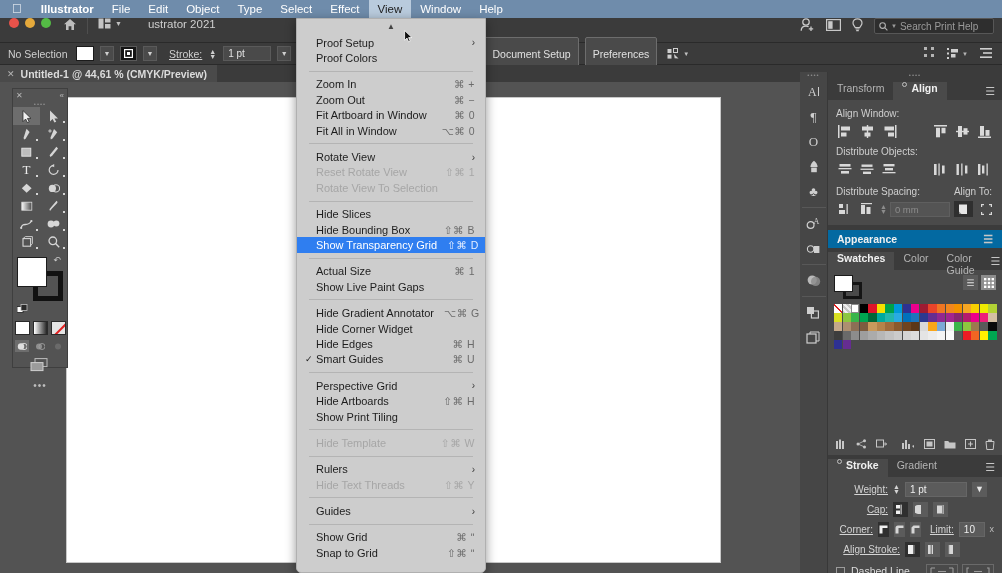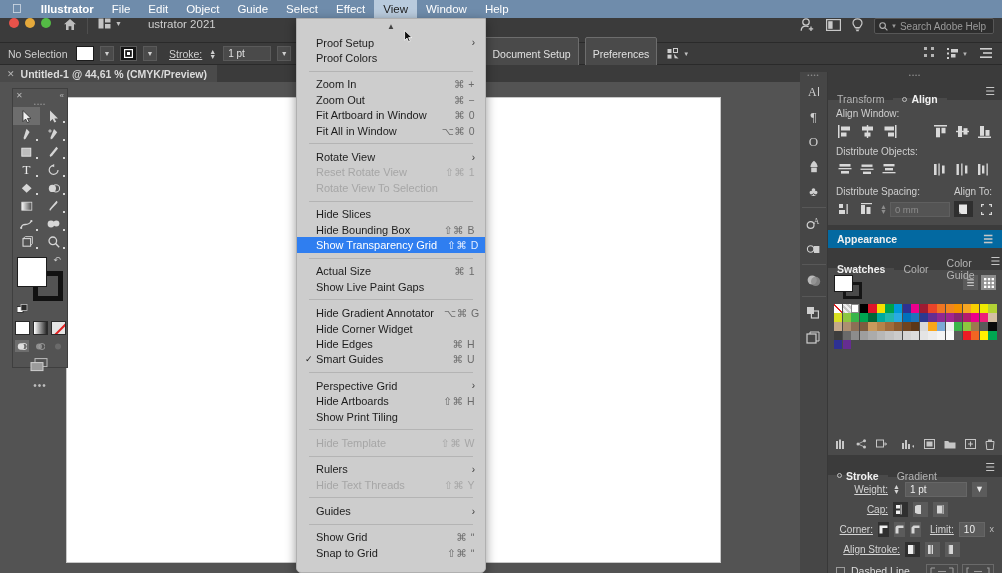--- a/index.html
+++ b/index.html
@@ -151,22 +151,22 @@
   .rail-grip{ font-size:6px; color:#8a8a8a; height:7px; letter-spacing:1px;}
   .rail-ic { height:25px; width:28px; display:flex; align-items:center; justify-content:center; color:#cfcfcf; font-size:12px;}
   .rail-div { width:24px; height:1px; background:#585858; margin:3px 0;}
 
   .panelarea { position:absolute; left:28px; top:0; width:174px; height:501px; }
 
   .paneltabs {
     display:flex; align-items:stretch; height:18px; background:#3b3b3b; position:relative;
   }
   .ptab {
-    padding:0 9px; display:flex; align-items:center; gap:4px;
-    font-size:10.5px; color:#b4b4b4; background:#3b3b3b;margin-top:16px;
+    padding:0 9px; display:flex; align-items:flex-start; gap:4px;
+    font-size:10.5px; color:#b4b4b4; background:#3b3b3b;
   }
   .ptab.active { background:#4a4a4a; color:#f0f0f0; font-weight:bold; }
   .ptab .dotcircle { width:5px; height:5px; border:1px solid #c0c0c0; border-radius:50%;}
   .hamb { margin-left:auto; padding:0 7px; display:flex; align-items:center; color:#c6c6c6; font-size:11px;}
 
   .panelbody { background:#4a4a4a; padding:6px 8px 8px 8px; }
   .sectlabel { font-size:10px; color:#cfcfcf; margin:2px 0 4px 0;}
   .btnrow { display:flex; align-items:center; gap:3px; margin-bottom:7px;}
   .alignbtn { width:19px; height:16px; display:flex; align-items:center; justify-content:center; }
   .alignbtn.sel { background:#2f2f2f; }
@@ -229,21 +229,21 @@
 <body>
 
 <div class="app">
 
   <div class="macbar">
     <span class="apple"></span>
     <span class="mi bold">Illustrator</span>
     <span class="mi">File</span>
     <span class="mi">Edit</span>
     <span class="mi">Object</span>
-    <span class="mi">Guide</span>
+    <span class="mi">Type</span>
     <span class="mi">Select</span>
     <span class="mi">Effect</span>
     <span class="mi active">View</span>
     <span class="mi">Window</span>
     <span class="mi">Help</span>
   </div>
 
   <div class="appbar">
     <div class="traffic">
       <span class="dot r"></span>
@@ -284,21 +284,21 @@
             <path d="M5.5 0.8 C2.8 0.8 1 2.7 1 5 C1 7 2.6 8.2 3.2 9.6 H7.8 C8.4 8.2 10 7 10 5 C10 2.7 8.2 0.8 5.5 0.8 Z" fill="none" stroke="#c8c8c8" stroke-width="1.2"></path>
             <path d="M3.6 11 H7.4 M4.2 12.7 H6.8" stroke="#c8c8c8" stroke-width="1.2"></path>
           </svg>
       </span>
       <div class="searchbox">
         <svg width="9" height="9" viewBox="0 0 9 9">
             <circle cx="3.6" cy="3.6" r="2.8" fill="none" stroke="#b3b3b3" stroke-width="1.1"></circle>
             <path d="M5.7 5.7 L8.4 8.4" stroke="#b3b3b3" stroke-width="1.1"></path>
           </svg>
         <span style="font-size:6px;">▼</span>
-        <span>Search Adobe Help</span>
+        <span>Search Print Help</span>
       </div>
     </div>
   </div>
 
   <div class="ctlbar">
     <span class="lbl" style="min-width:62px;">No Selection</span>
     <div class="swatchbtn"></div>
     <div class="chev">▼</div>
     <div class="strokebtn">
       <svg width="9" height="9" viewBox="0 0 9 9">

